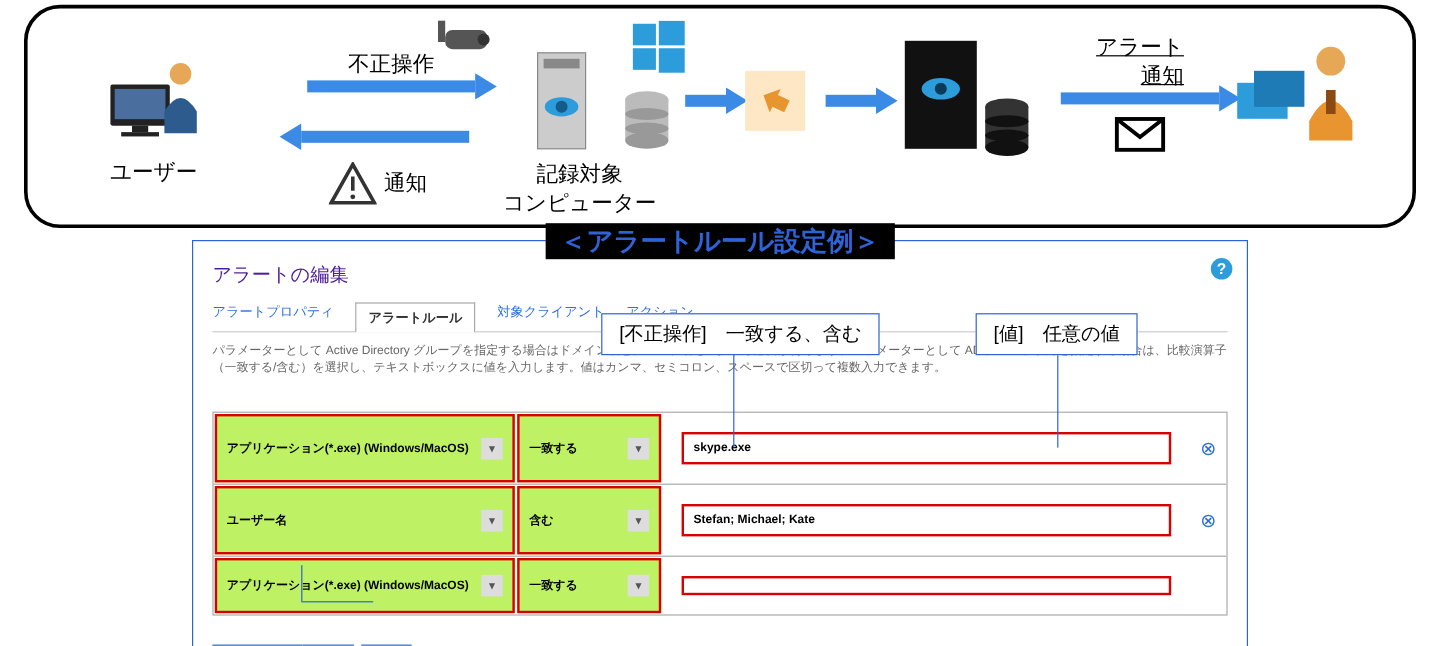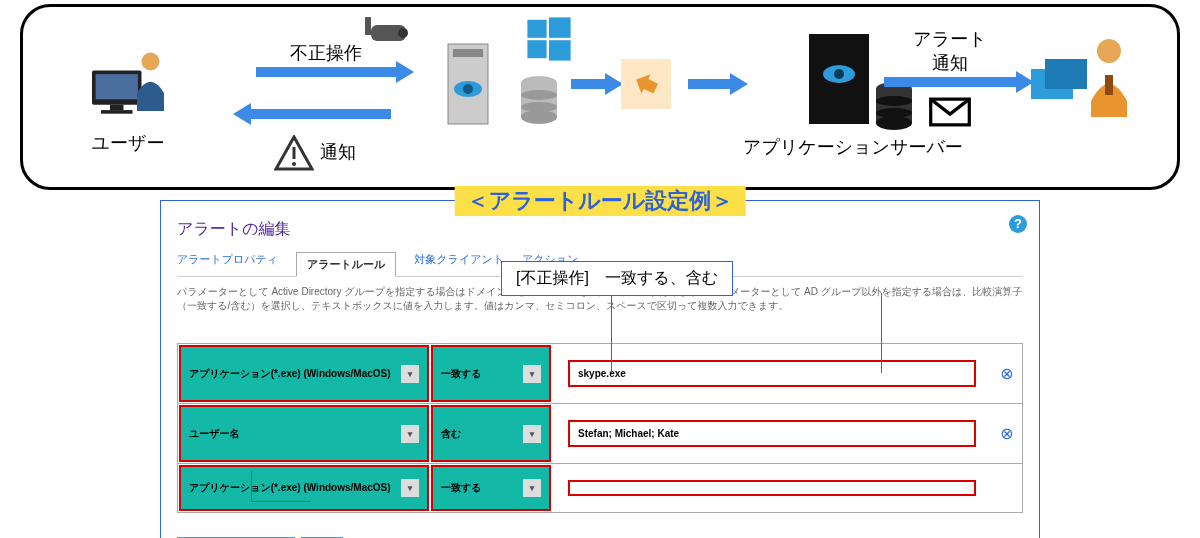--- a/index.html
+++ b/index.html
@@ -16,38 +16,38 @@
   .arrow-label { font-size: 18px; margin-bottom: 2px; }
   .arrow-body { height: 10px; background: #3b8ae6; position: relative; }
   .arrow-body.right::after { content: ''; position: absolute; right: -18px; top: -6px; border-left: 18px solid #3b8ae6; border-top: 11px solid transparent; border-bottom: 11px solid transparent; }
   .arrow-body.left::before { content: ''; position: absolute; left: -18px; top: -6px; border-right: 18px solid #3b8ae6; border-top: 11px solid transparent; border-bottom: 11px solid transparent; }
   
   .warn-triangle { width: 40px; height: 36px; position: relative; margin: 0 6px; }
   .warn-triangle svg { width: 100%; height: 100%; }
   
   
   .editor-wrap { margin: 10px 160px 0 160px; position: relative; }
-  .section-title { color: #2d63d6; font-size: 22px; font-weight: bold; text-align: center; position: absolute; top: -14px; left: 50%; transform: translateX(-50%); background: #fde047; padding: 0 12px; z-index: 5; }
+  .section-title { color: #2d63d6; font-size: 22px; font-weight: bold; text-align: center; position: absolute; top: -14px; left: 50%; transform: translateX(-50%); background: #000000; padding: 0 12px; z-index: 5; }
   .editor { border: 1px solid #2d63d6; padding: 10px 16px 10px 16px; position: relative; }
   .editor-title { font-size: 16px; color: #4c1d95; margin-top: 8px; margin-bottom: 6px; }
   .help-icon { position: absolute; right: 12px; top: 14px; width: 18px; height: 18px; border-radius: 50%; background: #2d9cdb; color: #fff; font-size: 13px; text-align: center; line-height: 18px; font-weight: bold; }
   .tabs { display: flex; gap: 18px; border-bottom: 1px solid #ccc; padding: 6px 0; margin-bottom: 8px; font-size: 11px; }
   .tab { color: #2b6fd8; cursor: pointer; }
   .tab.active { border: 1px solid #aaa; border-bottom: 1px solid #fff; padding: 4px 10px; margin-bottom: -7px; background: #fff; color: #333; font-weight: bold; }
   .desc { font-size: 10px; color: #666; margin-bottom: 16px; }
   
   .callout { border: 1px solid #2d63d6; padding: 6px 14px; font-size: 16px; position: absolute; background: #fff; z-index: 3; }
   .callout.c1 { top: 60px; left: 340px; }
   .callout.c2 { top: 60px; left: 652px; }
   .callout-line { position: absolute; width: 1px; background: #2d63d6; z-index: 2; }
   
   .rule-grid { border: 1px solid #aaa; }
   .rule-row { display: flex; align-items: stretch; border-bottom: 1px solid #aaa; }
   .rule-row:last-child { border-bottom: none; }
-  .cell { padding: 6px 8px; font-size: 10px; font-weight: bold; display: flex; align-items: center; background: #14b8a6; }
+  .cell { padding: 6px 8px; font-size: 10px; font-weight: bold; display: flex; align-items: center; background: #bef264; }
   .cell.param { width: 250px; border: 2px solid #d80000; margin: 1px; justify-content: space-between; }
   .cell.op { width: 120px; border: 2px solid #d80000; margin: 1px; justify-content: space-between; }
   .cell.val { flex: 1; border: 2px solid #d80000; margin: 16px; background: #fff; }
   .cell .chev { width: 18px; height: 18px; background: #ddd; display: flex; align-items: center; justify-content: center; font-size: 9px; color: #555; }
   .del-btn { width: 30px; display: flex; align-items: center; justify-content: center; color: #2b6fd8; font-size: 16px; }
   
   .bottom-row { display: flex; align-items: center; margin-top: 24px; }
   .btn { background: #5a8fd6; color: #fff; border: none; padding: 4px 10px; font-size: 11px; cursor: pointer; }
   .btn-group { display: flex; gap: 6px; }
   .param-callout { border: 1px solid #2d63d6; padding: 6px 16px; font-size: 16px; background: #fff; margin-left: 100px; }
@@ -117,20 +117,22 @@
         </svg>
 
         <svg viewBox="0 0 40 50" style="position:absolute; right:-6px; bottom:6px; width:40px; height:50px;">
           <ellipse cx="20" cy="8" rx="18" ry="7" fill="#bbb"></ellipse>
           <rect x="2" y="8" width="36" height="34" fill="#bbb"></rect>
           <ellipse cx="20" cy="42" rx="18" ry="7" fill="#999"></ellipse>
           <ellipse cx="20" cy="20" rx="18" ry="5" fill="#999"></ellipse>
           <ellipse cx="20" cy="32" rx="18" ry="5" fill="#999"></ellipse>
         </svg>
       </div>
+      <div class="node-label" style="white-space:pre-line; text-align:center;">記録対象
+コンピューター</div>
     </div>
 
     <div class="arrow-container" style="left:520px; top:62px; width:50px;">
       <div class="arrow-body right" style="width:34px;"></div>
     </div>
 
     <div style="position:absolute; left:578px; top:42px; width:50px; height:50px; background:#fde7c4; display:flex; align-items:center; justify-content:center;">
       <svg viewBox="0 0 40 40" width="36" height="36">
           <path d="M8 20 L20 8 L20 14 L32 14 L32 26 L20 26 L20 32 Z" fill="#e8952f" transform="rotate(25 20 20)"></path>
         </svg>
@@ -148,25 +150,24 @@
           <circle cx="35" cy="45" r="5" fill="#0a3a5a"></circle>
         </svg>
         <svg viewBox="0 0 40 50" style="position:absolute; right:-6px; bottom:2px; width:40px; height:50px;">
           <ellipse cx="20" cy="8" rx="18" ry="7" fill="#333"></ellipse>
           <rect x="2" y="8" width="36" height="34" fill="#333"></rect>
           <ellipse cx="20" cy="42" rx="18" ry="7" fill="#111"></ellipse>
           <ellipse cx="20" cy="20" rx="18" ry="5" fill="#111"></ellipse>
           <ellipse cx="20" cy="32" rx="18" ry="5" fill="#111"></ellipse>
         </svg>
       </div>
-      <div class="node-label">アプリケーションサーバー</div>
     </div>
 
     <div class="arrow-container" style="left:832px; top:10px; width:150px; align-items:center;">
-      <div class="arrow-label" style="white-space:pre-line; text-align:center;">アラート
+      <div class="arrow-label" style="white-space:pre-line; text-align:right;text-decoration:underline;">アラート
 通知</div>
       <div class="arrow-body right" style="width:132px;"></div>
       <svg viewBox="0 0 40 28" width="44" height="30" style="margin-top:10px">
         <rect x="2" y="2" width="36" height="24" fill="none" stroke="#000" stroke-width="3"></rect>
         <path d="M2 2 L20 16 L38 2" fill="none" stroke="#000" stroke-width="3"></path>
       </svg>
     </div>
 
     <div class="node" style="position:absolute; right:20px; top:12px;">
       <div class="node-icon" style="width:110px">
@@ -190,20 +191,21 @@
 
     <div class="tabs">
       <div class="tab">アラートプロパティ</div>
       <div class="tab active">アラートルール</div>
       <div class="tab">対象クライアント</div>
       <div class="tab">アクション</div>
     </div>
     <div class="desc">パラメーターとして Active Directory グループを指定する場合はドメイン名とグループ名を選択する必要があります。パラメーターとして AD グループ以外を指定する場合は、比較演算子（一致する/含む）を選択し、テキストボックスに値を入力します。値はカンマ、セミコロン、スペースで区切って複数入力できます。</div>
 
     <div class="callout c1">[不正操作]　一致する、含む</div>
+    <div class="callout c2">[値]　任意の値</div>
     <div class="callout-line" style="left:450px; top:92px; height:80px;"></div>
     <div class="callout-line" style="left:720px; top:92px; height:80px;"></div>
 
     <div class="rule-grid" style="margin-top:30px;">
       <div class="rule-row">
         <div class="cell param">
             <span>アプリケーション(*.exe) (Windows/MacOS)</span>
             <span class="chev">▾</span>
           </div>
         <div class="cell op">

